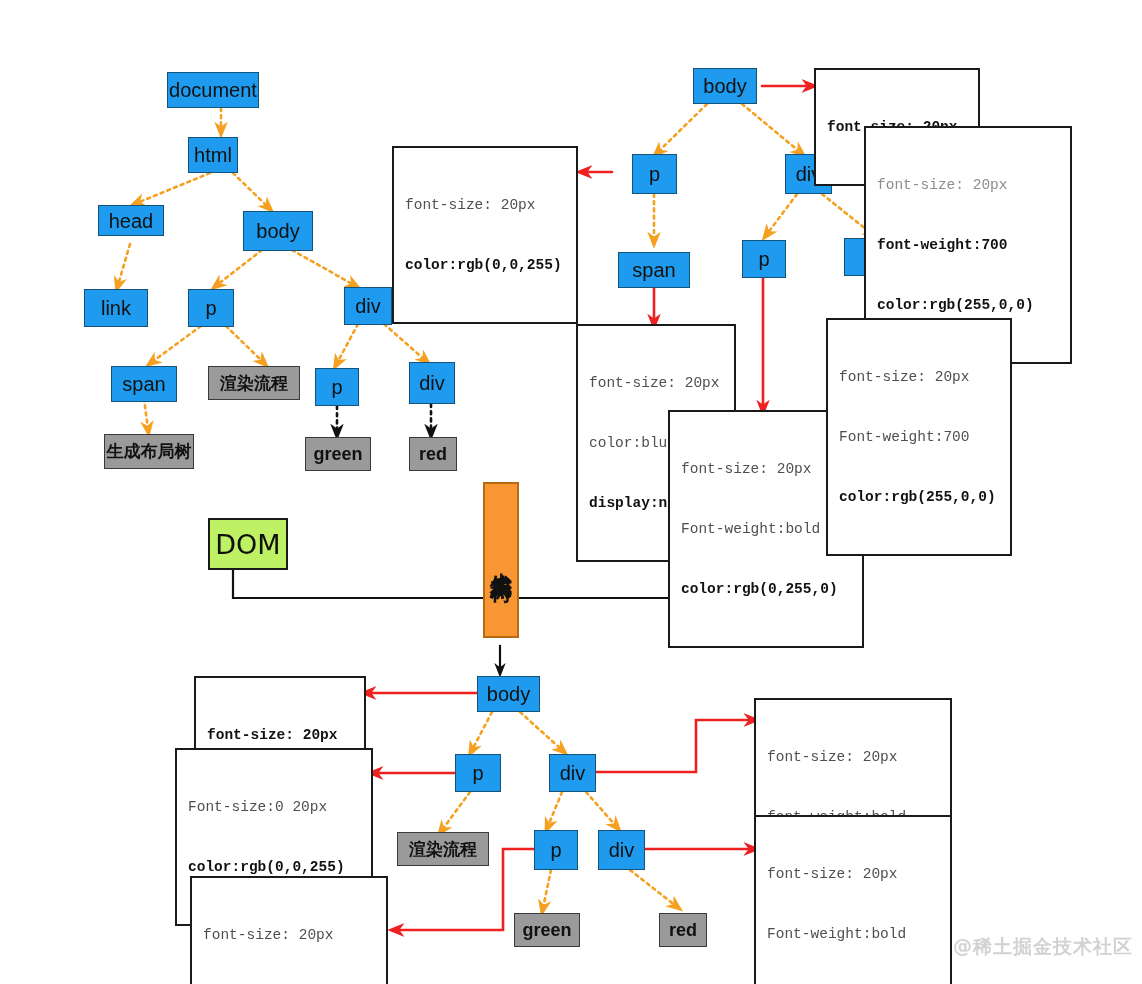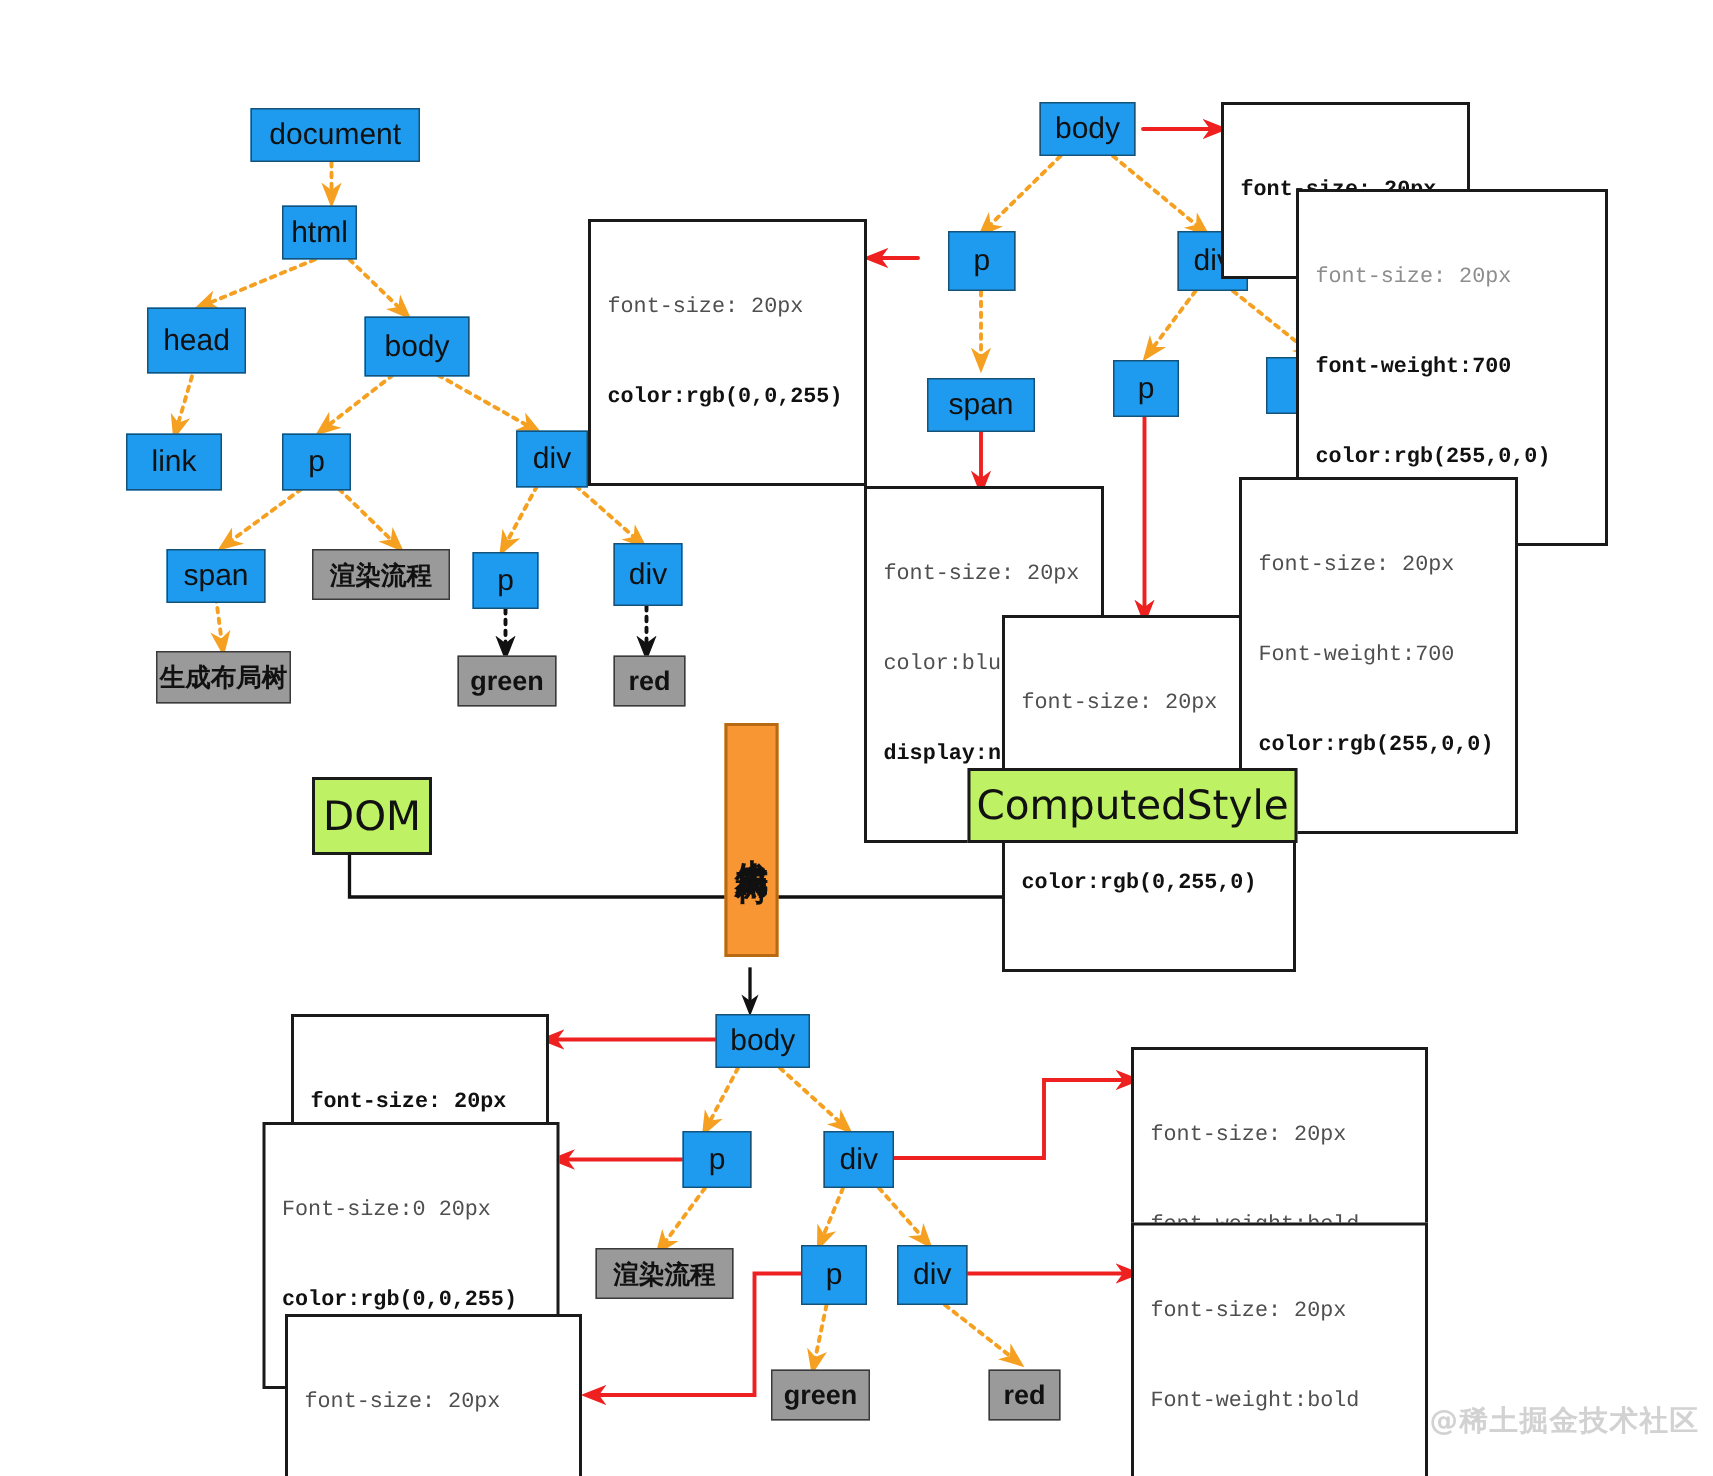--- a/index.html
+++ b/index.html
@@ -113,27 +113,27 @@
     </g>
     <g stroke="#ee2020" stroke-width="2.6" fill="none" stroke-linecap="square">
       <path d="M480,693 L368,693" marker-end="url(#ar)"></path>
       <path d="M455,773 L375,773" marker-end="url(#ar)"></path>
       <path d="M596,772 L696,772 L696,720 L752,720" marker-end="url(#ar)"></path>
       <path d="M645,849 L752,849" marker-end="url(#ar)"></path>
       <path d="M534,849 L503,849 L503,930 L396,930" marker-end="url(#ar)"></path>
     </g>
   </svg>
 
-  <div class="node blue" style="left:167px;top:72px;width:113px;height:36px;font-size:20px;">
+  <div class="node blue" style="left:167px;top:72px;width:92px;height:36px;font-size:20px;">
     <span>document</span>
   </div>
   <div class="node blue" style="left:188px;top:137px;width:50px;height:36px;font-size:20px;">
     <span>html</span>
   </div>
-  <div class="node blue" style="left:98px;top:205px;width:66px;height:44px;font-size:20px;">
+  <div class="node blue" style="left:98px;top:205px;width:66px;height:31px;font-size:20px;">
     <span>head</span>
   </div>
   <div class="node blue" style="left:243px;top:211px;width:70px;height:40px;font-size:20px;">
     <span>body</span>
   </div>
   <div class="node blue" style="left:84px;top:289px;width:64px;height:38px;font-size:20px;">
     <span>link</span>
   </div>
   <div class="node blue" style="left:188px;top:289px;width:46px;height:38px;font-size:20px;">
     <span>p</span>
@@ -211,23 +211,20 @@
 
   <div class="css-box" style="left:826px;top:318px;width:186px;">
     <div class="mid">font-size: 20px</div>
     <div class="mid">Font-weight:700</div>
     <div class="strong">color:rgb(255,0,0)</div>
   </div>
 
   <div class="node plain" style="left:208px;top:518px;width:80px;height:52px;font-size:27px;font-family:'DejaVu Sans',sans-serif;">
     <span>DOM</span>
   </div>
-  <div class="node plain" style="left:645px;top:512px;width:220px;height:50px;font-size:27px;font-family:'DejaVu Sans',sans-serif;">
-    <span>ComputedStyle</span>
-  </div>
   <div class="node orange" style="left:483px;top:482px;width:36px;height:156px;font-size:22px;">
     <span>生成布局树</span>
   </div>
 
   <div class="node blue" style="left:477px;top:676px;width:63px;height:36px;font-size:20px;">
     <span>body</span>
   </div>
   <div class="node blue" style="left:455px;top:754px;width:46px;height:38px;font-size:20px;">
     <span>p</span>
   </div>

